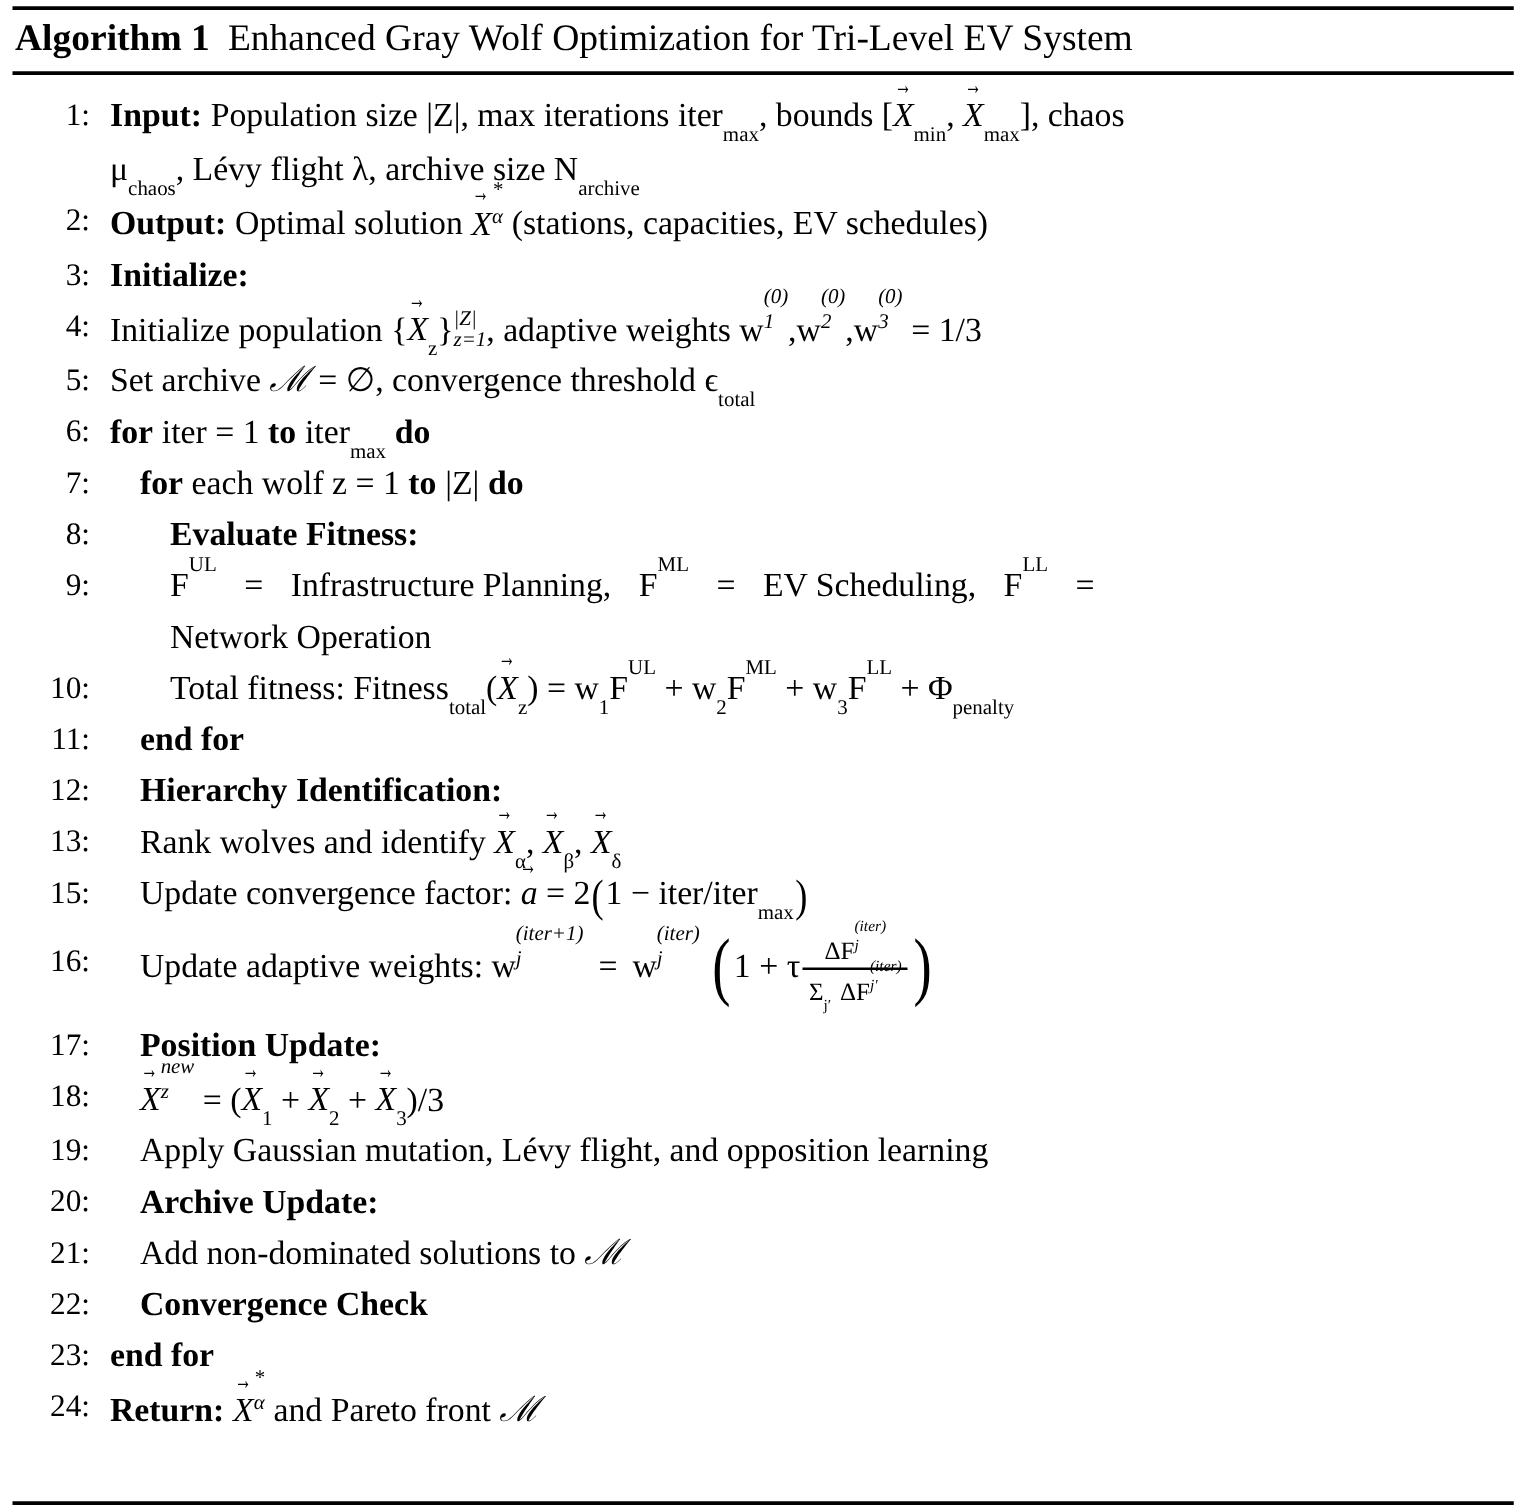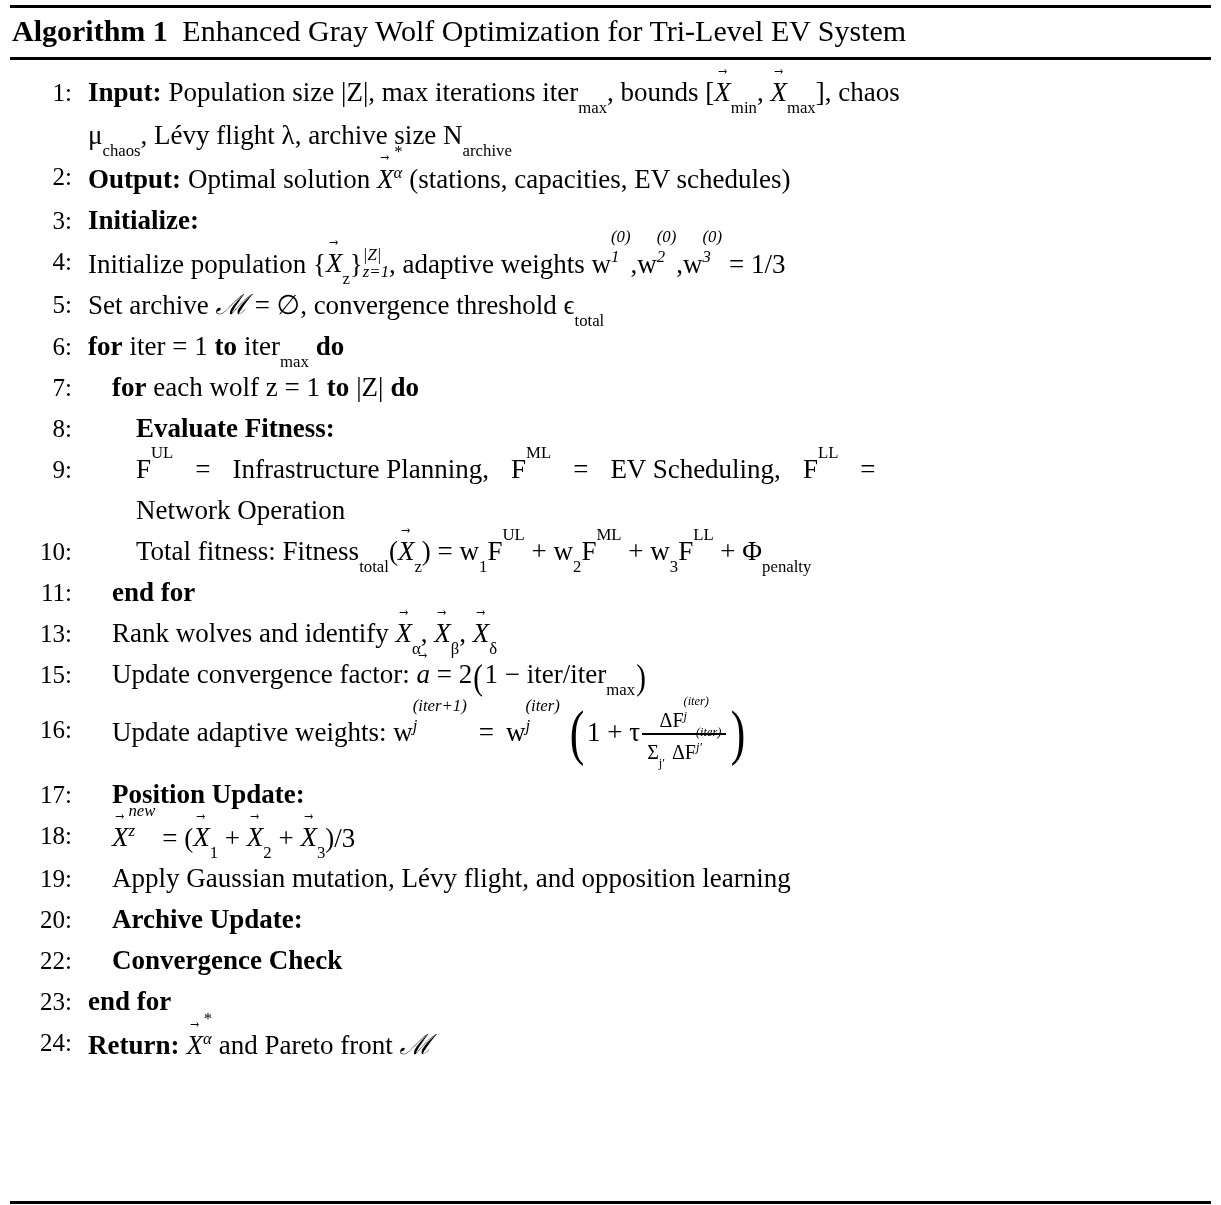--- a/index.html
+++ b/index.html
@@ -275,20 +275,26 @@
       </span>
     </div>
 
     <div class="line ind-1">
       <span class="lineno">11:</span>
       <span class="content">
         <span class="kw">end for</span>
       </span>
     </div>
 
+    <div class="line ind-1">
+      <span class="lineno">12:</span>
+      <span class="content">
+        <span class="kw">Hierarchy Identification:</span>
+      </span>
+    </div>
 
     <div class="line ind-1">
       <span class="lineno">13:</span>
       <span class="content">
         <span>Rank wolves and identify </span><span class="vec"><span>X</span></span><sub>α</sub><span>, </span><span class="vec"><span>X</span></span><sub>β</sub><span>, </span><span class="vec"><span>X</span></span><sub>δ</sub>
       </span>
     </div>
 
 
     <div class="line ind-1">
@@ -324,20 +330,26 @@
       <span class="content">Apply Gaussian mutation, Lévy flight, and opposition learning</span>
     </div>
 
     <div class="line ind-1">
       <span class="lineno">20:</span>
       <span class="content">
         <span class="kw">Archive Update:</span>
       </span>
     </div>
 
+    <div class="line ind-1">
+      <span class="lineno">21:</span>
+      <span class="content">
+        <span>Add non-dominated solutions to </span><span class="cal">ℳ</span>
+      </span>
+    </div>
 
     <div class="line ind-1">
       <span class="lineno">22:</span>
       <span class="content">
         <span class="kw">Convergence Check</span>
       </span>
     </div>
 
     <div class="line">
       <span class="lineno">23:</span>

